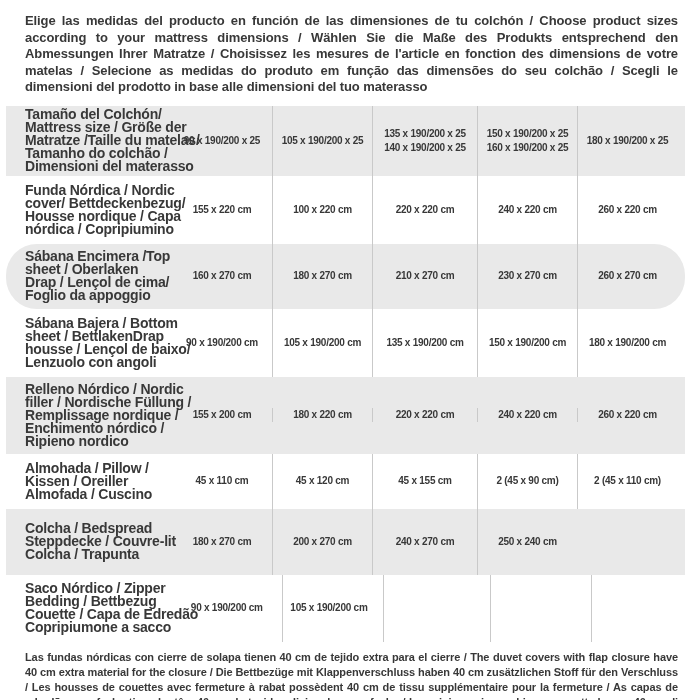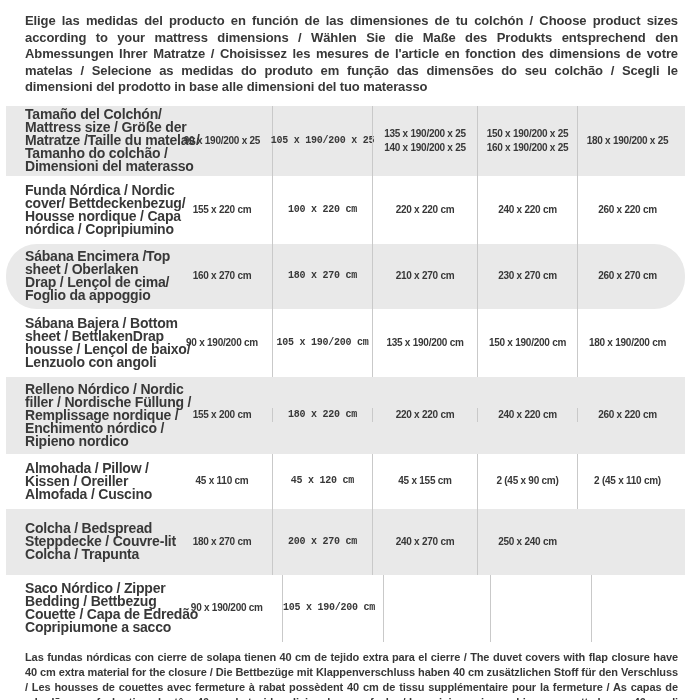--- a/index.html
+++ b/index.html
@@ -45,21 +45,21 @@
   }
   .tcell .lines {
     font-weight: bold;
     font-size: 10px;
     line-height: 13.5px;
     letter-spacing: -0.25px;
     text-align: center;
     white-space: nowrap;
   }
   .c0 { width: 100px; }
-  .c1 { width: 100px; border-left: 1px solid var(--divider, #c9c9c9); font-family: Liberation Mono, monospace; }
+  .c1 { width: 100px; border-left: 1px solid var(--divider, #c9c9c9); }
   .c2 { width: 105px; border-left: 1px solid var(--divider, #c9c9c9); }
   .c3 { width: 100px; border-left: 1px solid var(--divider, #c9c9c9); }
   .c4 { width: 100px; border-left: 1px solid var(--divider, #c9c9c9); }
   .note {
     font-weight: bold;
     font-size: 11px;
     line-height: 15px;
     text-align: justify;
     letter-spacing: -0.1px;
     margin: 8px 22px 0 25px;

